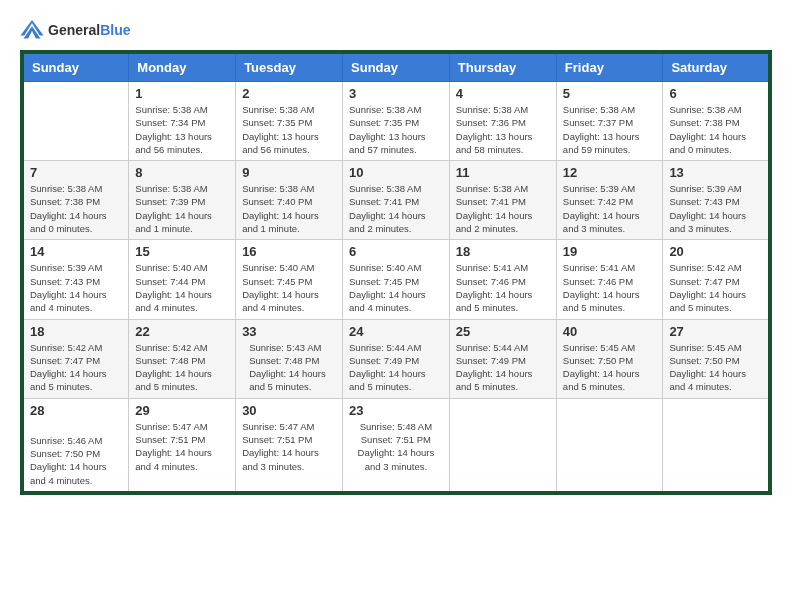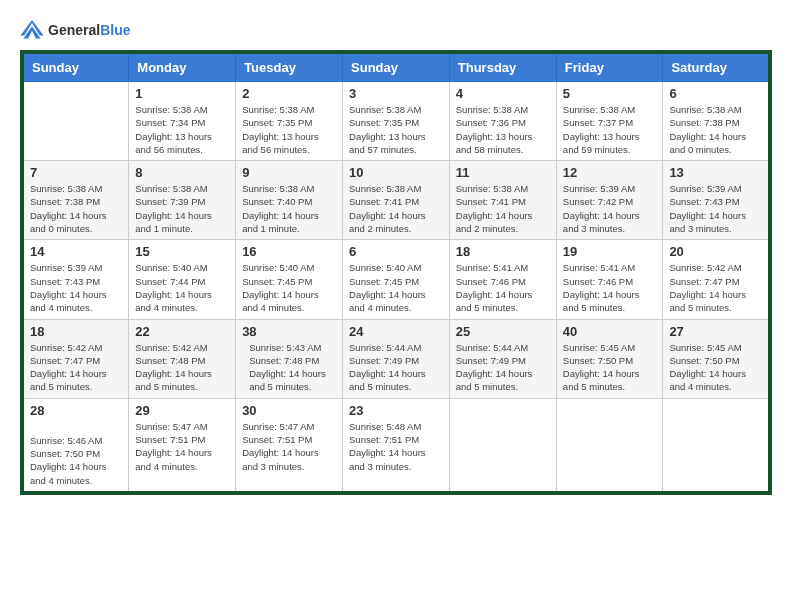--- a/index.html
+++ b/index.html
@@ -279,21 +279,21 @@
 and 5 minutes.</div>
         </td>
         <td>
           <span class="day-number">22</span>
           <div class="day-info" style="white-space: pre-line;">Sunrise: 5:42 AM
 Sunset: 7:48 PM
 Daylight: 14 hours
 and 5 minutes.</div>
         </td>
         <td>
-          <span class="day-number">38</span>
+          <span class="day-number">33</span>
           <div class="day-info" style="white-space: pre-line; margin-left: 7px;">Sunrise: 5:43 AM
 Sunset: 7:48 PM
 Daylight: 14 hours
 and 5 minutes.</div>
         </td>
         <td>
           <span class="day-number">24</span>
           <div class="day-info" style="white-space: pre-line;">Sunrise: 5:44 AM
 Sunset: 7:49 PM
 Daylight: 14 hours
@@ -338,21 +338,21 @@
         </td>
         <td>
           <span class="day-number">30</span>
           <div class="day-info" style="white-space: pre-line;">Sunrise: 5:47 AM
 Sunset: 7:51 PM
 Daylight: 14 hours
 and 3 minutes.</div>
         </td>
         <td>
           <span class="day-number">23</span>
-          <div class="day-info" style="white-space: pre-line;">Sunrise: 5:48 AM
+          <div class="day-info" style="white-space: pre-line; text-align: center;">Sunrise: 5:48 AM
 Sunset: 7:51 PM
 Daylight: 14 hours
 and 3 minutes.</div>
         </td>
         <td class="empty-cell"></td>
         <td class="empty-cell"></td>
         <td class="empty-cell"></td>
       </tr>
     </tbody>
 </table>

